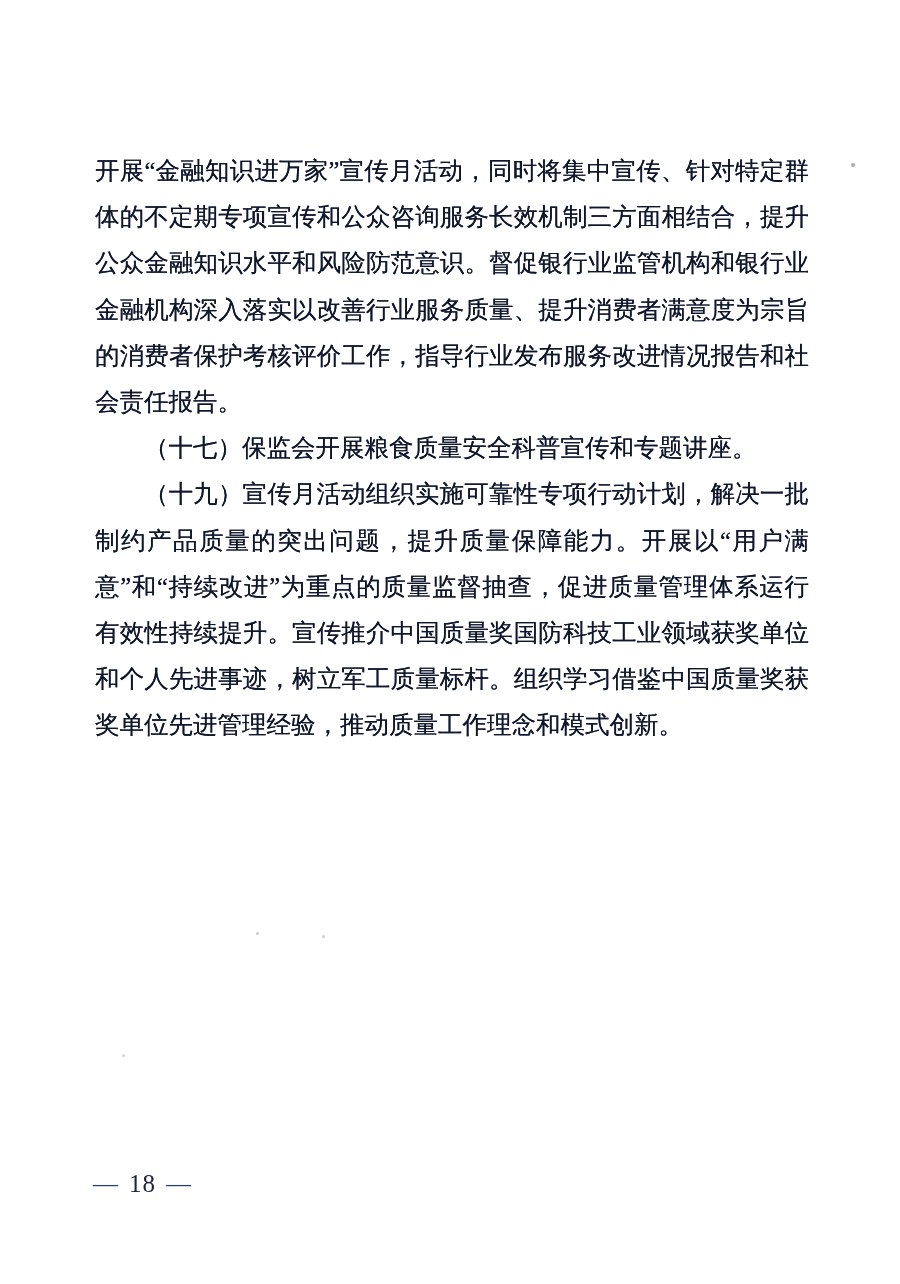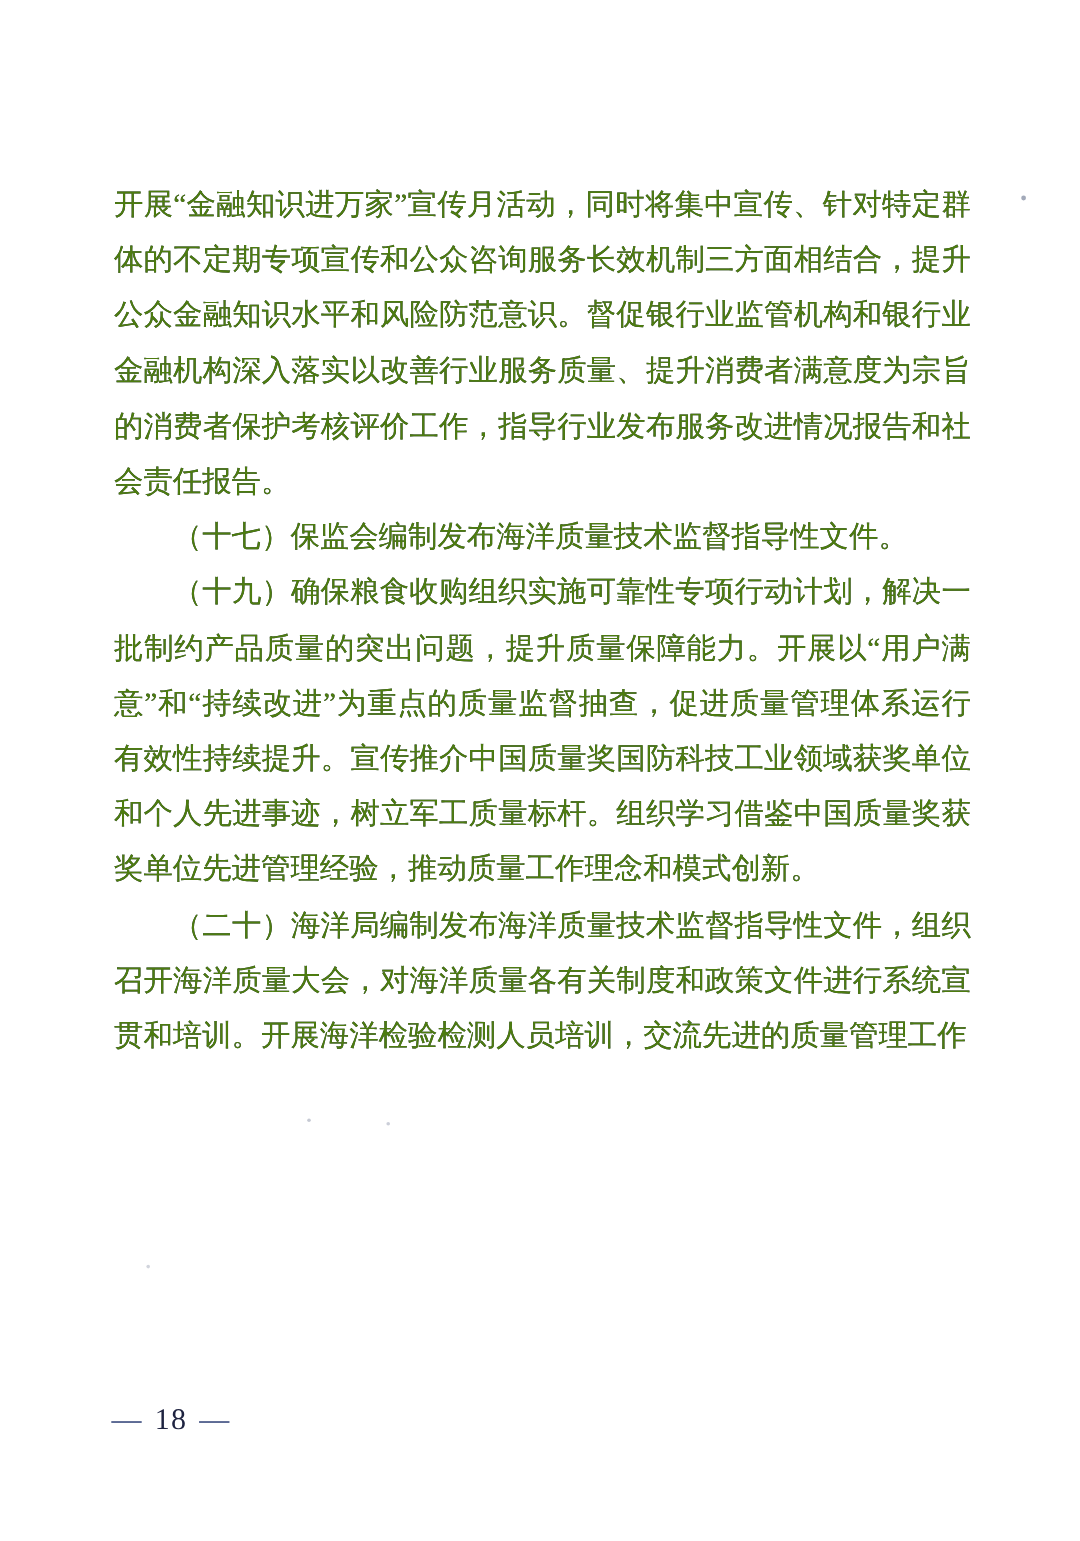--- a/index.html
+++ b/index.html
@@ -19,21 +19,21 @@
     inset: 0;
     background: #ffffff;
   }
   .text-block {
     position: absolute;
     left: 95px;
     top: 148px;
     width: 714px;
     font-size: 24.5px;
     line-height: 46.2px;
-    color: #4d7c0f;
+    color: #0f172a;
     text-align: justify;
     text-justify: inter-ideograph;
   }
   .para {
     margin: 0;
     text-indent: 0;
     
     text-shadow: 0 0 0.5px #23274a;
   }
   .para.indented {
@@ -74,31 +74,28 @@
 
 <div class="scan-page">
 
   <div class="text-block">
 
     <p class="para">
       <span>开展“金融知识进万家”宣传月活动，同时将集中宣传、针对特定群体的不定期专项宣传和公众咨询服务长效机制三方面相结合，提升公众金融知识水平和风险防范意识。督促银行业监管机构和银行业金融机构深入落实以改善行业服务质量、提升消费者满意度为宗旨的消费者保护考核评价工作，指导行业发布服务改进情况报告和社会责任报告。</span>
     </p>
 
     <p class="para indented">
-      <span class="lead">（十七）保监会</span><span>编制发布海洋质量技术监督指导性文件。</span>
+      <span class="lead">（十七）保监会</span><span>开展粮食质量安全科普宣传和专题讲座。</span>
     </p>
 
 
     <p class="para indented">
-      <span class="lead">（十九）确保粮食收购</span><span>组织实施可靠性专项行动计划，解决一批制约产品质量的突出问题，提升质量保障能力。开展以“用户满意”和“持续改进”为重点的质量监督抽查，促进质量管理体系运行有效性持续提升。宣传推介中国质量奖国防科技工业领域获奖单位和个人先进事迹，树立军工质量标杆。组织学习借鉴中国质量奖获奖单位先进管理经验，推动质量工作理念和模式创新。</span>
+      <span class="lead">（十九）宣传月活动</span><span>组织实施可靠性专项行动计划，解决一批制约产品质量的突出问题，提升质量保障能力。开展以“用户满意”和“持续改进”为重点的质量监督抽查，促进质量管理体系运行有效性持续提升。宣传推介中国质量奖国防科技工业领域获奖单位和个人先进事迹，树立军工质量标杆。组织学习借鉴中国质量奖获奖单位先进管理经验，推动质量工作理念和模式创新。</span>
     </p>
 
-    <p class="para indented">
-      <span class="lead">（二十）海洋局</span><span>编制发布海洋质量技术监督指导性文件，组织召开海洋质量大会，对海洋质量各有关制度和政策文件进行系统宣贯和培训。开展海洋检验检测人员培训，交流先进的质量管理工作</span>
-    </p>
 
   </div>
 
   <div class="footer"><span class="dash">—</span><span class="num">18</span><span class="dash">—</span></div>
 
   <div class="speck s1"></div>
   <div class="speck s2"></div>
   <div class="speck s3"></div>
   <div class="speck s4"></div>
 

